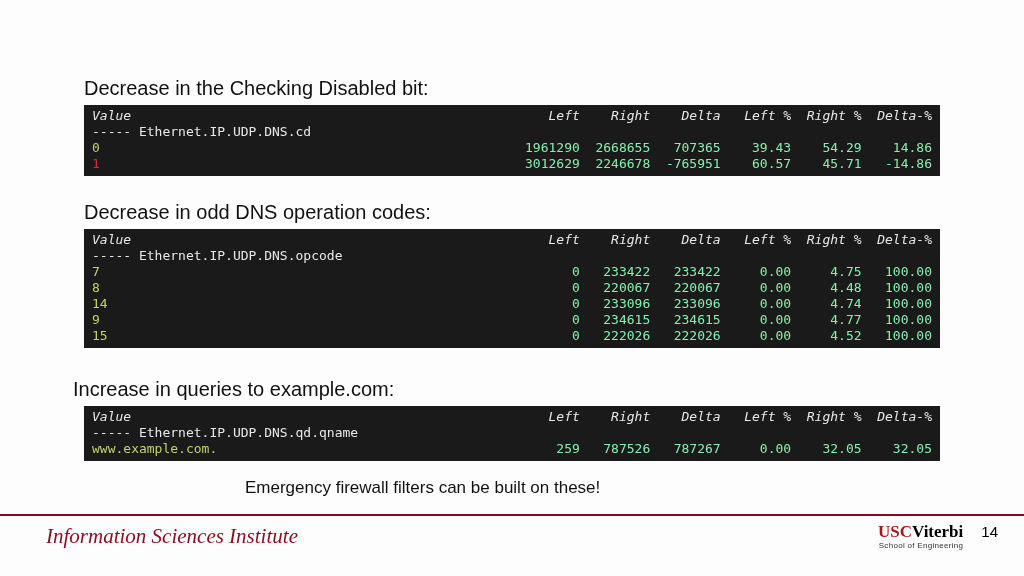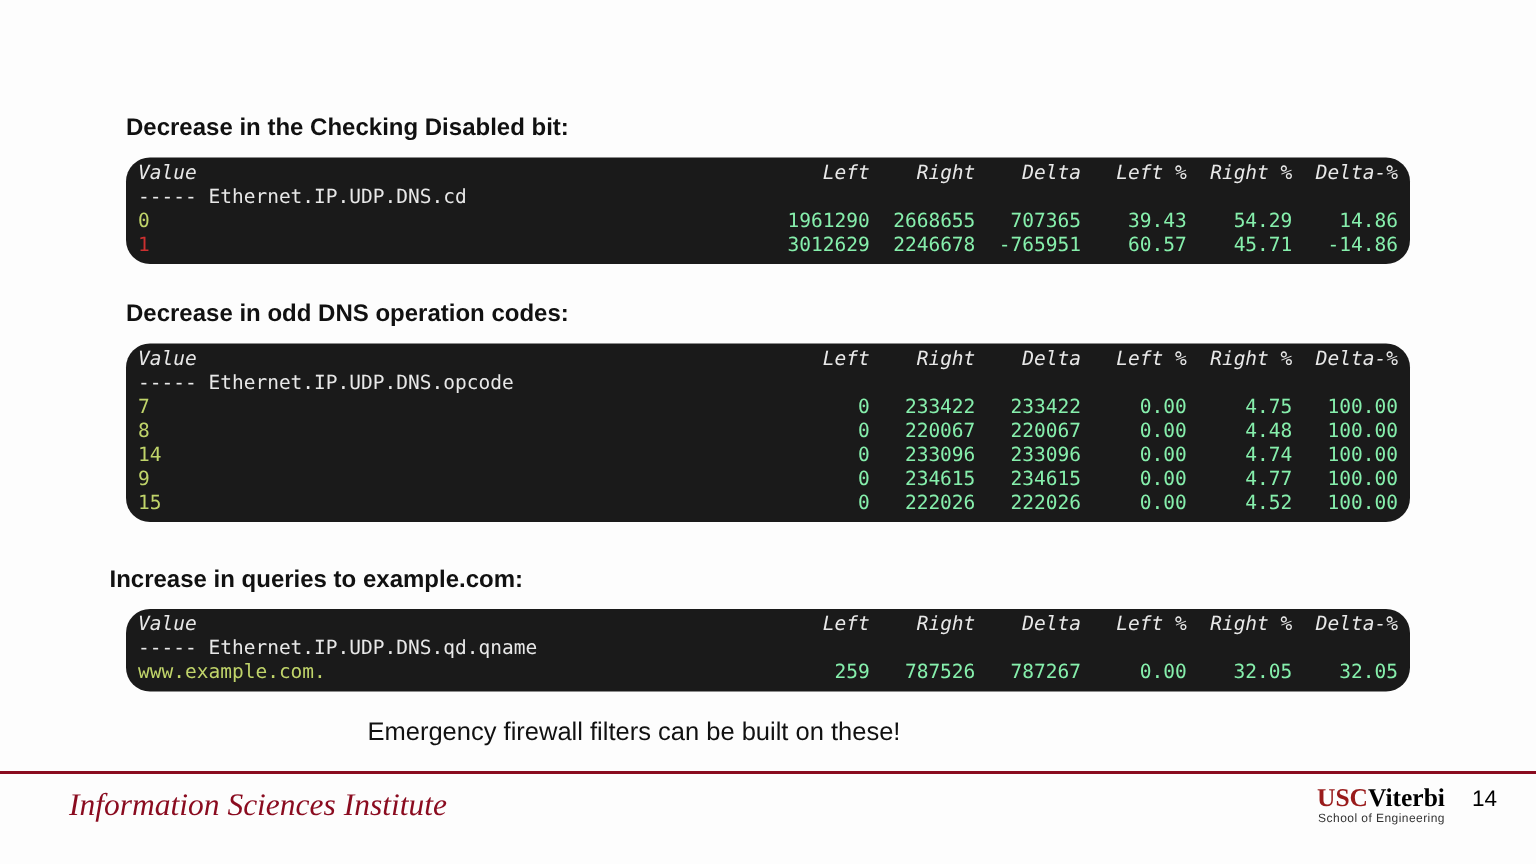--- a/index.html
+++ b/index.html
@@ -1,27 +1,27 @@
 <!DOCTYPE html>
 <html><head>
 <meta charset="utf-8">
 <style>
   * { box-sizing: border-box; margin: 0; padding: 0; }
   html, body { width: 1024px; height: 576px; background: #fdfdfd; font-family: "Segoe UI", "Helvetica Neue", Arial, sans-serif; overflow: hidden; }
   .slide { position: relative; width: 1024px; height: 576px; }
   .title { position: absolute; left: 42px; top: 22px; font-size: 30px; color: #111; font-weight: 400; }
-  .sub { position: absolute; font-size: 16px; color: #111; font-weight: 700; }
+  .sub { position: absolute; font-size: 20px; color: #111; font-weight: 400; }
   .sub1 { left: 84px; top: 77px; }
   .sub2 { left: 84px; top: 201px; }
   .sub3 { left: 73px; top: 378px; }
   .emerg { position: absolute; left: 245px; top: 478px; font-size: 17px; color: #111; font-family: Arial, sans-serif; }
   .term {
     position: absolute; background: #1a1a1a; color: #cfcfcf;
     font-family: "DejaVu Sans Mono", "Courier New", monospace;
-    font-size: 13px; line-height: 16px; padding: 3px 8px 4px 8px; border-radius: 16px;
+    font-size: 13px; line-height: 16px; padding: 3px 8px 4px 8px;
   }
   .term1 { left: 84px; top: 105px; width: 856px; }
   .term2 { left: 84px; top: 229px; width: 856px; }
   .term3 { left: 84px; top: 406px; width: 856px; }
   .hdr { color: #e8e8e8; font-style: italic; }
   .path { color: #e8e8e8; }
   .val0 { color: #c0d46a; }
   .red { color: #cc3030; }
   .cyan { color: #86efac; }
   .row { white-space: pre; }

